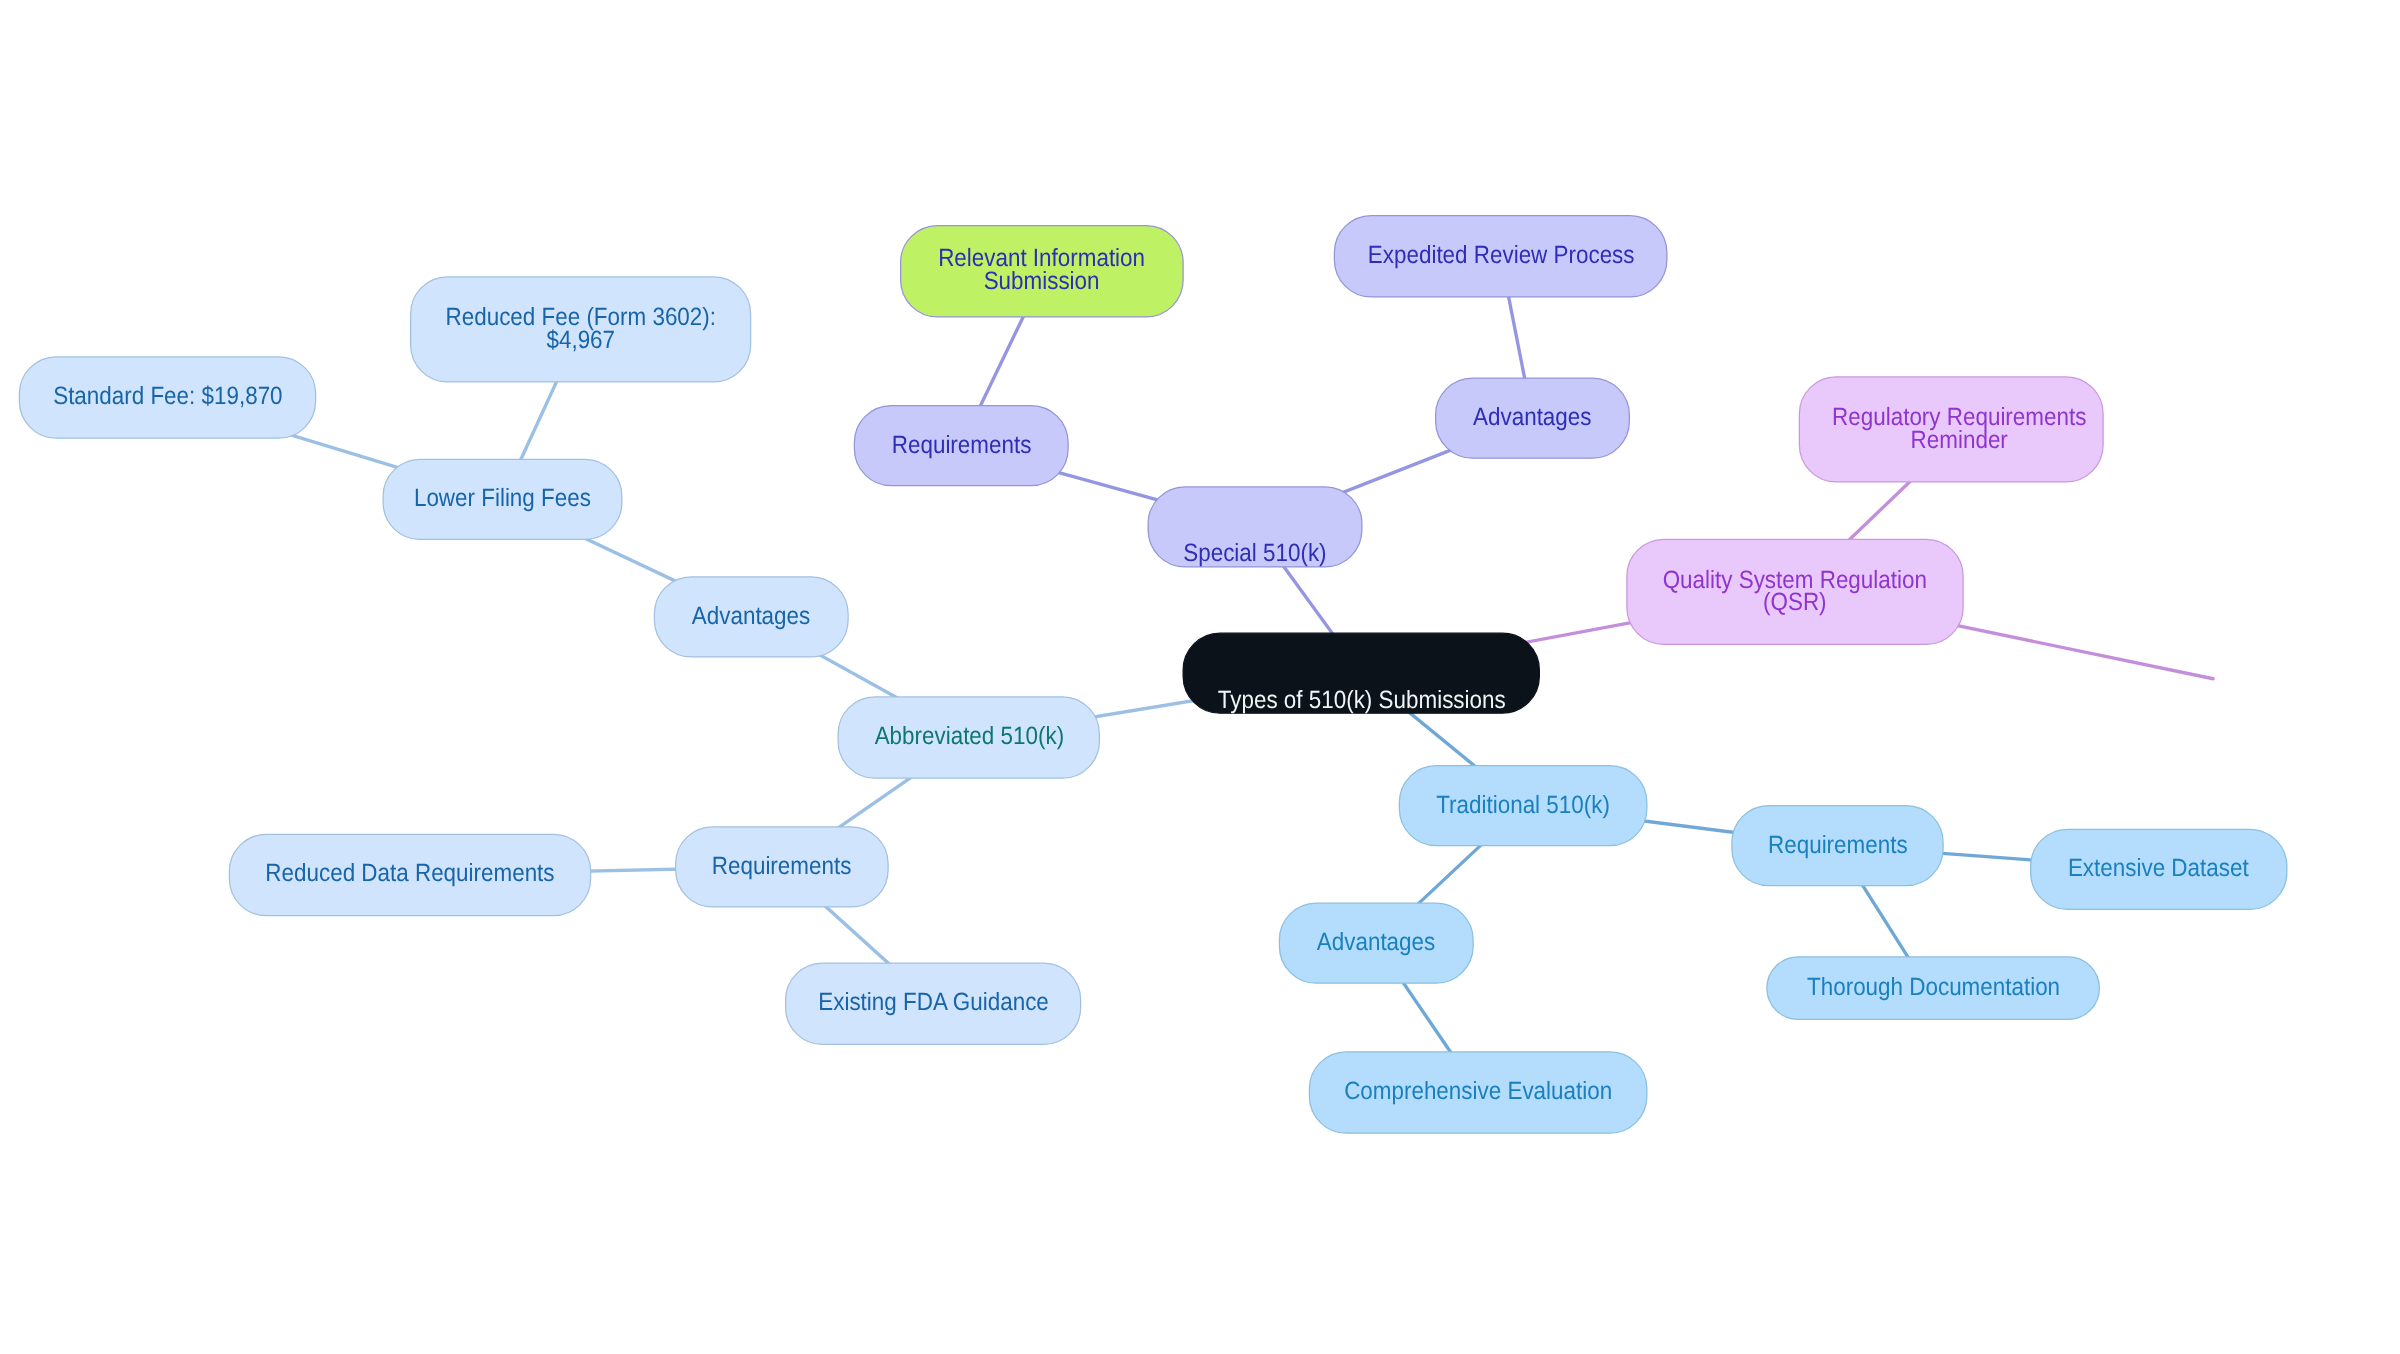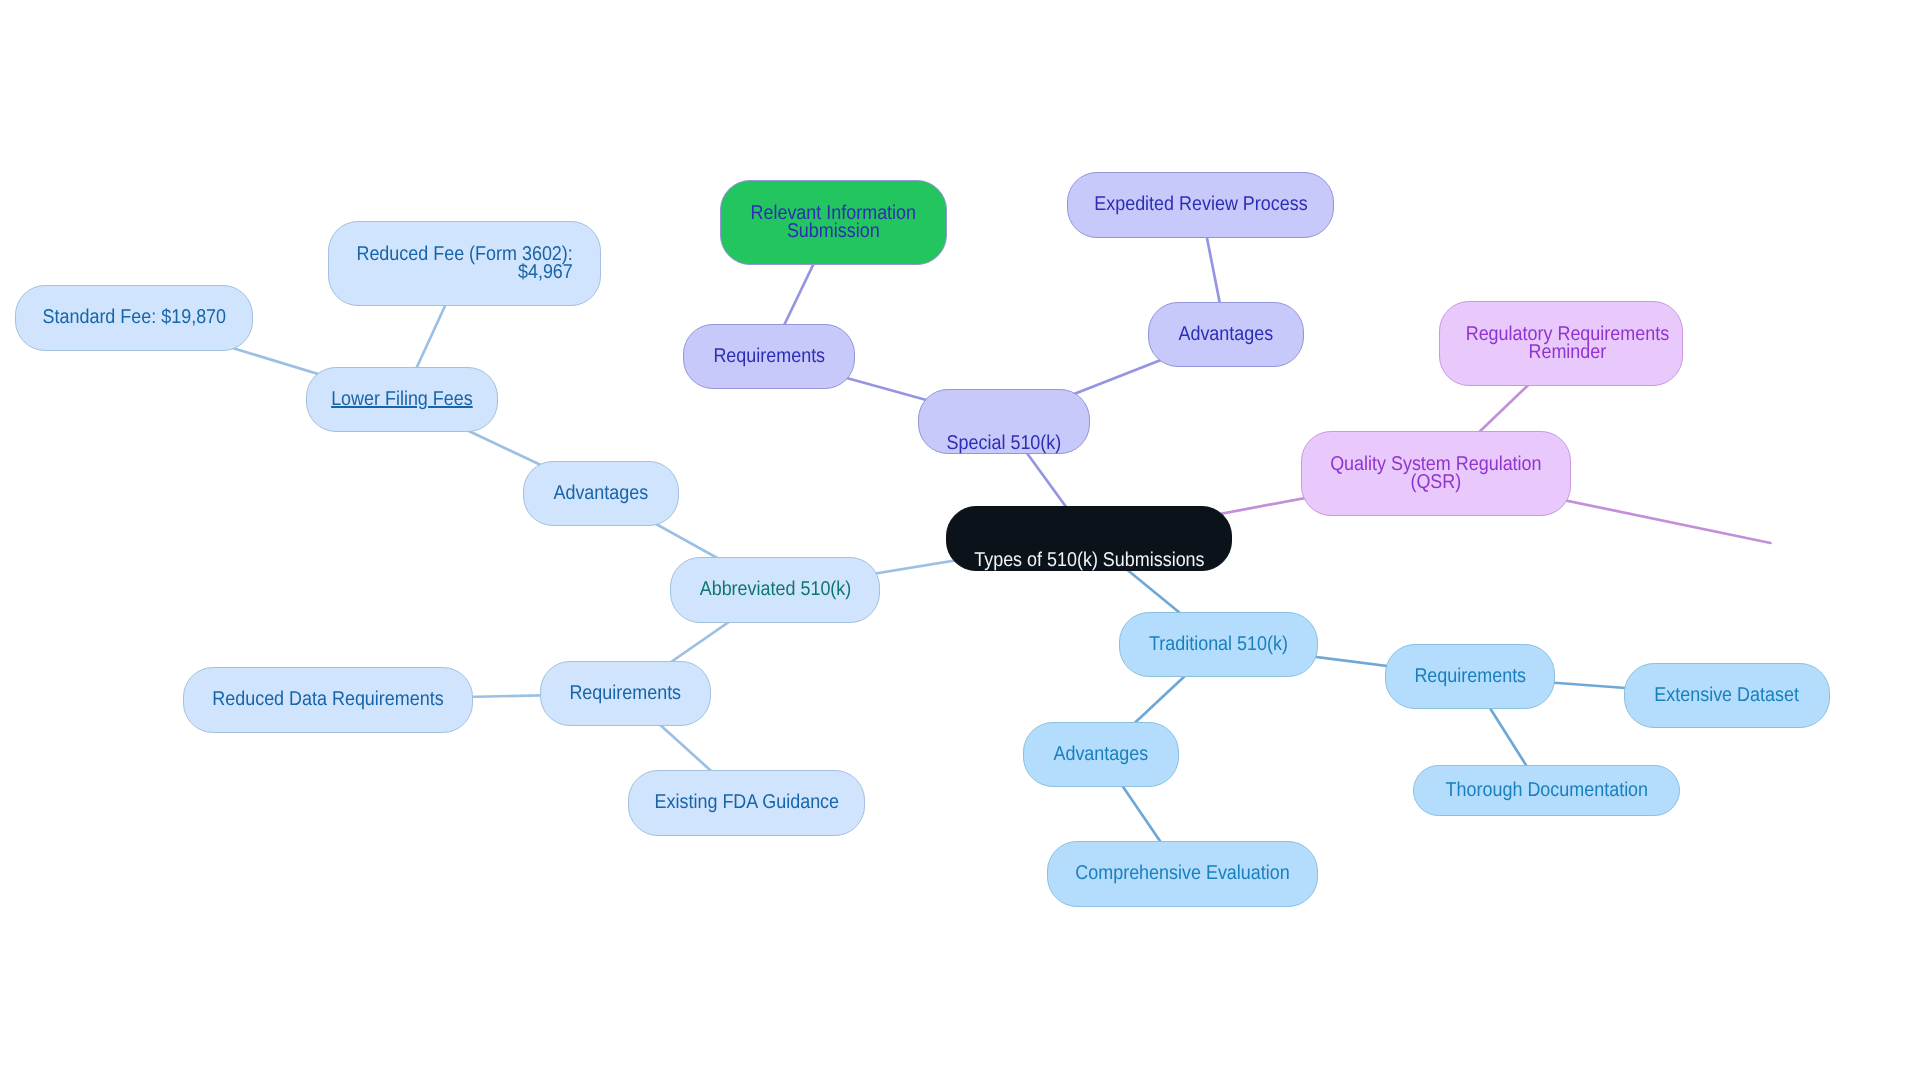--- a/index.html
+++ b/index.html
@@ -57,31 +57,31 @@
   <div class="node node-blue" style="left: 670px; top: 557px; width: 210px; height: 66px; background: rgb(208, 228, 253); border-color: rgb(163, 192, 222); color: #0f766e;">
       <div class="nt">
         <span class="nl">Abbreviated 510(k)</span>
       </div>
     </div>
   <div class="node node-blue" style="left: 523px; top: 461px; width: 156px; height: 65px; background: rgb(208, 228, 253); border-color: rgb(163, 192, 222); color: rgb(23, 100, 168);">
       <div class="nt">
         <span class="nl">Advantages</span>
       </div>
     </div>
-  <div class="node node-blue" style="left: 306px; top: 367px; width: 192px; height: 65px; background: rgb(208, 228, 253); border-color: rgb(163, 192, 222); color: rgb(23, 100, 168); text-decoration: underline;">
+  <div class="node node-blue" style="left: 306px; top: 367px; width: 192px; height: 65px; background: rgb(208, 228, 253); border-color: rgb(163, 192, 222); color: rgb(23, 100, 168);">
       <div class="nt">
         <span class="nl">Lower Filing Fees</span>
       </div>
     </div>
   <div class="node node-blue" style="left: 15px; top: 285px; width: 238px; height: 66px; background: rgb(208, 228, 253); border-color: rgb(163, 192, 222); color: rgb(23, 100, 168);">
       <div class="nt">
         <span class="nl">Standard Fee: $19,870</span>
       </div>
     </div>
-  <div class="node node-blue" style="left: 328px; top: 221px; width: 273px; height: 85px; background: rgb(208, 228, 253); border-color: rgb(163, 192, 222); color: rgb(23, 100, 168); text-align: right;">
+  <div class="node node-blue" style="left: 328px; top: 221px; width: 273px; height: 85px; background: rgb(208, 228, 253); border-color: rgb(163, 192, 222); color: rgb(23, 100, 168);">
       <div class="nt">
         <span class="nl">Reduced Fee (Form 3602):</span>
         <span class="nl">$4,967</span>
       </div>
     </div>
   <div class="node node-blue" style="left: 540px; top: 661px; width: 171px; height: 65px; background: rgb(208, 228, 253); border-color: rgb(163, 192, 222); color: rgb(23, 100, 168);">
       <div class="nt">
         <span class="nl">Requirements</span>
       </div>
     </div>
@@ -98,21 +98,21 @@
   <div class="node node-purple" style="left: 918px; top: 389px; width: 172px; height: 65px; background: rgb(199, 201, 251); border-color: rgb(147, 149, 214); color: rgb(45, 45, 181); align-items: flex-end;">
       <div class="nt">
         <span class="nl">Special 510(k)</span>
       </div>
     </div>
   <div class="node node-purple" style="left: 683px; top: 324px; width: 172px; height: 65px; background: rgb(199, 201, 251); border-color: rgb(147, 149, 214); color: rgb(45, 45, 181);">
       <div class="nt">
         <span class="nl">Requirements</span>
       </div>
     </div>
-  <div class="node node-purple" style="left: 720px; top: 180px; width: 227px; height: 85px; background: #22c55e; border-color: rgb(147, 149, 214); color: rgb(45, 45, 181);">
+  <div class="node node-purple" style="left: 720px; top: 180px; width: 227px; height: 74px; background: #bef264; border-color: rgb(147, 149, 214); color: rgb(45, 45, 181);">
       <div class="nt">
         <span class="nl">Relevant Information</span>
         <span class="nl">Submission</span>
       </div>
     </div>
   <div class="node node-purple" style="left: 1148px; top: 302px; width: 156px; height: 65px; background: rgb(199, 201, 251); border-color: rgb(147, 149, 214); color: rgb(45, 45, 181);">
       <div class="nt">
         <span class="nl">Advantages</span>
       </div>
     </div>

